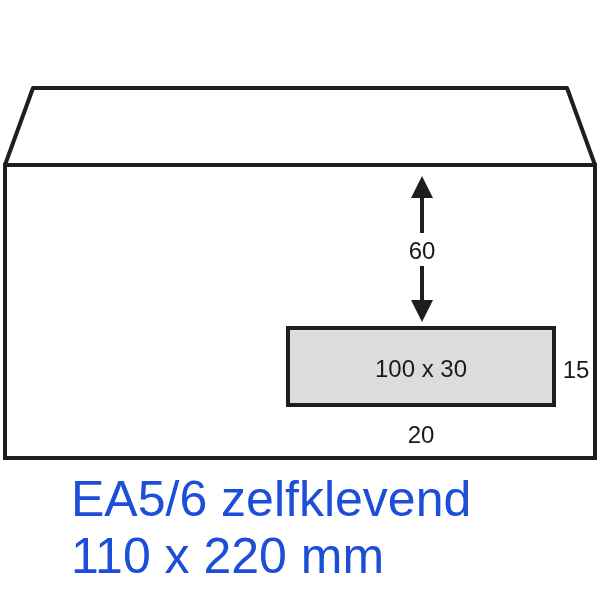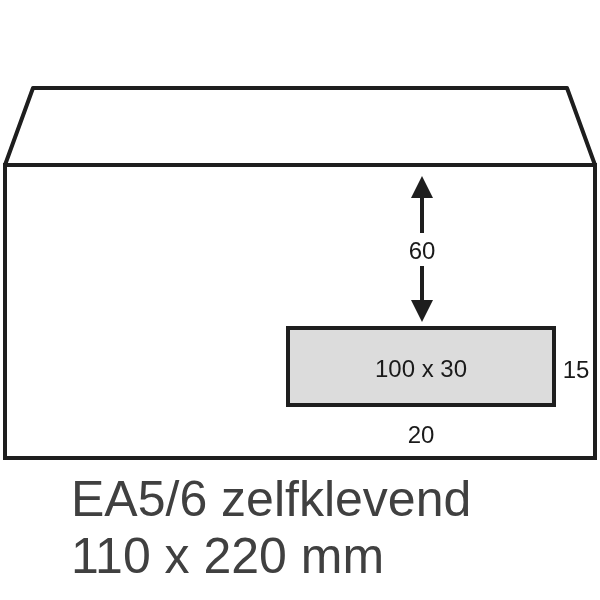--- a/index.html
+++ b/index.html
@@ -2,21 +2,21 @@
 <html><head>
   <meta charset="utf-8">
   <style>
     html, body { margin: 0; padding: 0; background: #ffffff; }
     body { width: 600px; height: 600px; position: relative; overflow: hidden; }
     #diagram { position: absolute; left: 0; top: 0; }
     .lbl { font-family: "Liberation Sans", sans-serif; fill: #1a1a1a; }
     .caption {
       position: absolute; left: 71px;
       font-family: "Liberation Sans", sans-serif;
-      color: #404040; font-size: 50px; line-height: 1; white-space: nowrap;
+      color: #1d4ed8; font-size: 50px; line-height: 1; white-space: nowrap;
     }
     #cap1 { top: 474px; }
     #cap2 { top: 531px; }
   </style>
 </head>
 <body>
 
 <svg id="diagram" width="600" height="470" viewBox="0 0 600 470">
 
   <polygon points="5,165 33,88 567,88 595,165" fill="#ffffff" stroke="#1e1e1e" stroke-width="4" stroke-linejoin="round"></polygon>

